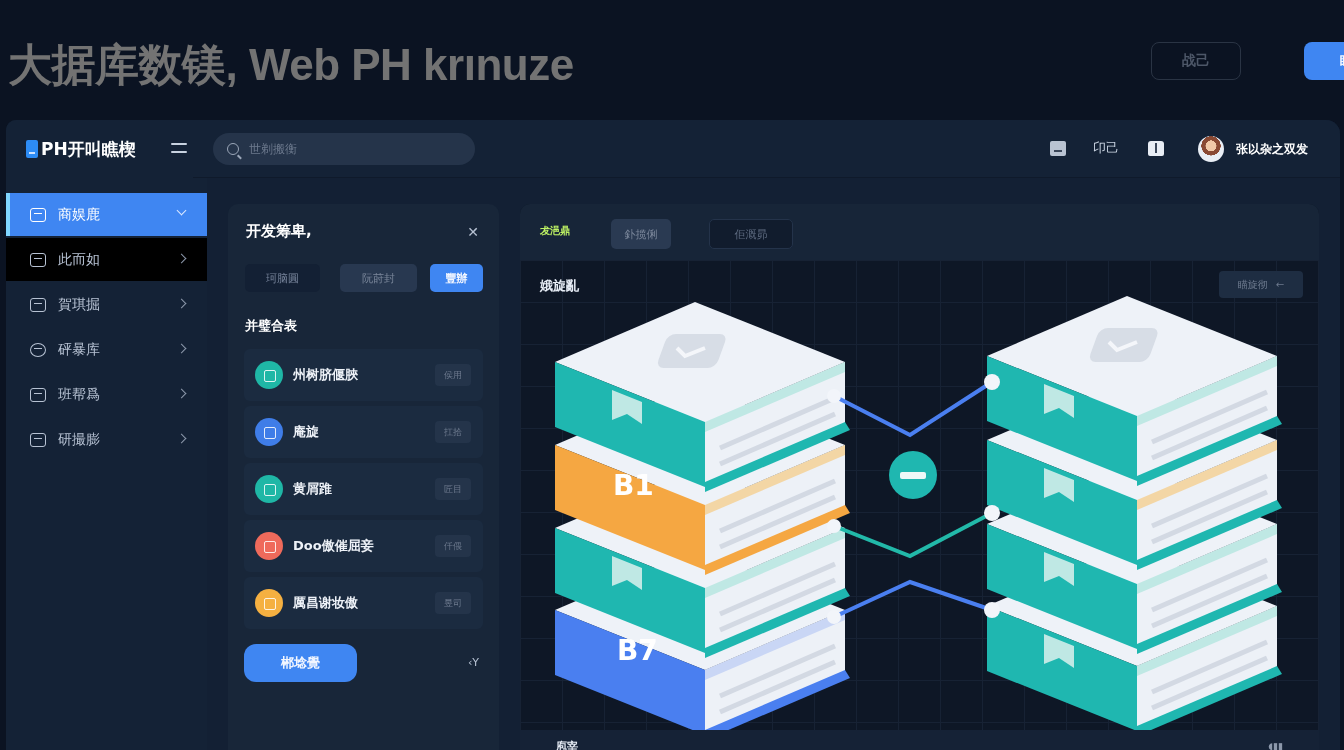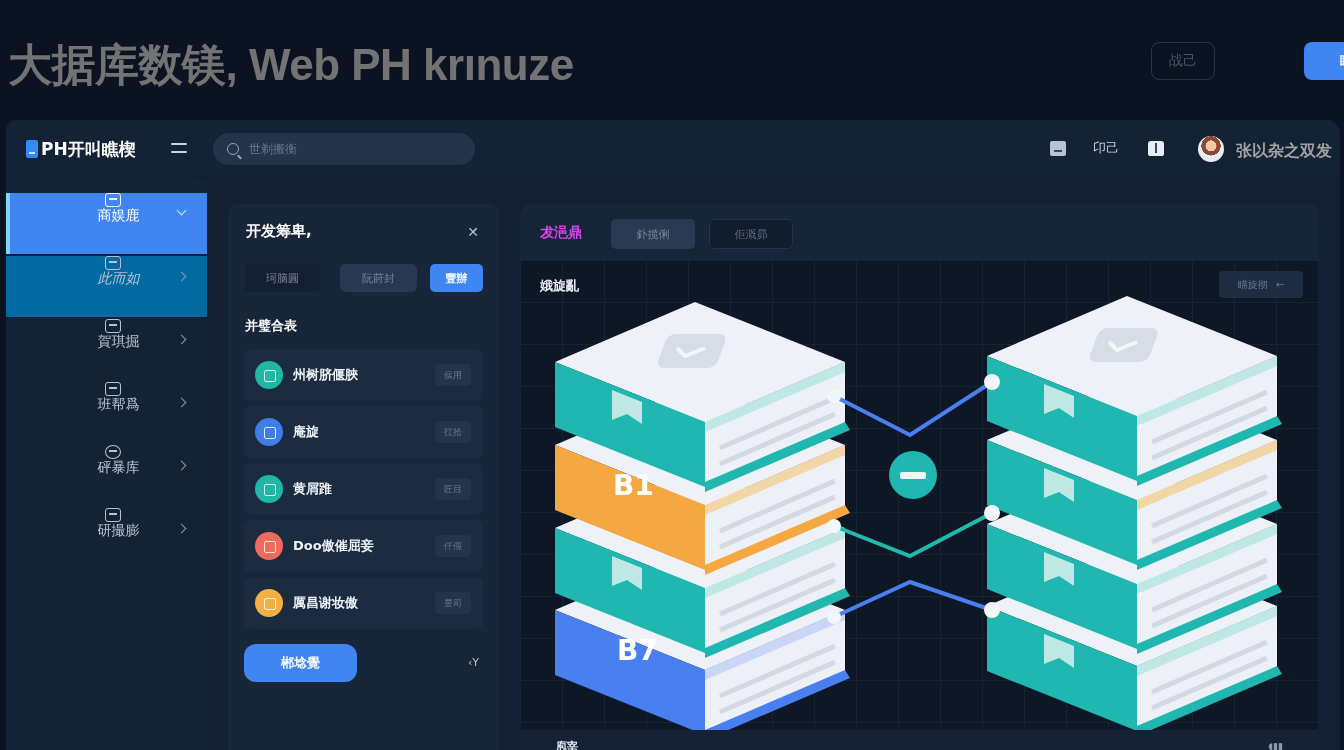--- a/index.html
+++ b/index.html
@@ -14,21 +14,21 @@
   .banner-title {
     position: absolute; left: 8px; top: 36px;
     font-family: "Liberation Sans", "DejaVu Sans", sans-serif;
     font-weight: 700; font-size: 44px; letter-spacing: -0.5px;
     color: #737373; white-space: nowrap;
   }
   .banner-btn {
     position: absolute; top: 42px; height: 38px; border-radius: 8px;
     font-size: 14px; display: flex; align-items: center; justify-content: center;
   }
-  .btn-ghost { left: 1151px; width: 64px; border: 1.5px solid #2a3444; color: #4d5768; background: transparent; }
+  .btn-ghost { left: 1151px; width: 90px; border: 1.5px solid #2a3444; color: #4d5768; background: transparent; font-weight: bold; }
   .btn-primary { left: 1304px; width: 100px; background: #3f86f2; color: #f2f6ff; font-weight: 700; }
 
   
   .app {
     position: absolute; left: 6px; top: 120px; width: 1334px; height: 640px;
     background: #132034; border-radius: 10px 14px 0 0; overflow: hidden;
   }
   .sidebar {
     position: absolute; left: 0; top: 0; width: 201px; height: 100%;
     background: #142236;
@@ -36,26 +36,26 @@
   .logo {
     position: absolute; left: 20px; top: 18px; height: 22px; display: flex; align-items: center; gap: 3px;
     font-weight: 700; font-size: 17px; color: #ffffff;
   }
   .logo-mark { width: 12px; height: 18px; background: #2d8cf5; border-radius: 2px; position: relative; }
   .logo-mark::after { content: ""; position: absolute; left: 3px; bottom: 4px; width: 6px; height: 2px; background: #cfe3ff; }
   .hamburger { position: absolute; left: 165px; top: 23px; width: 16px; height: 12px; cursor: pointer; }
   .hamburger span { display: block; height: 2px; background: #c8d2e0; margin-bottom: 6px; border-radius: 1px; }
   .nav { position: absolute; left: 0; top: 73px; width: 201px; }
   .nav-item {
-    height: 61px; display: flex; align-items: center; padding-left: 24px; position: relative;
-    font-size: 14px; color: #b7c2d3; margin-bottom: 2px; cursor: pointer; flex-direction: column;
+    height: 43px; display: flex; align-items: center; padding-left: 24px; position: relative;
+    font-size: 14px; color: #b7c2d3; margin-bottom: 2px; cursor: pointer;
   }
   .nav-item.active { background: #3f86f2; color: #ffffff; }
   .nav-item.active::before { content: ""; position: absolute; left: 0; top: 0; bottom: 0; width: 4px; background: #7fd6ff; }
-  .nav-item.alt { background: #0369a1; font-style: italic; }
+  .nav-item.alt { background: #000000; }
   .nav-icon { width: 16px; height: 14px; border: 1.6px solid currentColor; border-radius: 3px; margin-right: 12px; position: relative; }
   .nav-icon::after { content: ""; position: absolute; left: 3px; right: 3px; top: 4px; height: 1.5px; background: currentColor; }
   .nav-icon.circle { border-radius: 50%; }
   .nav-chev { position: absolute; right: 22px; top: 17px; width: 7px; height: 7px; border-right: 1.6px solid #8c98ab; border-bottom: 1.6px solid #8c98ab; transform: rotate(-45deg); }
   .nav-item.active .nav-chev { border-color: #dbe8ff; transform: rotate(45deg); top: 14px; }
 
   .topbar { position: absolute; left: 187px; top: 0; right: 0; height: 58px; background: #142236; border-bottom: 1px solid #0f1a2b; }
   .search {
     position: absolute; left: 20px; top: 13px; width: 262px; height: 32px; border-radius: 16px;
     background: #25344a; display: flex; align-items: center; padding-left: 14px; gap: 10px;
@@ -70,21 +70,21 @@
   .tb-icon { position: absolute; top: 21px; width: 16px; height: 15px; cursor: pointer; }
   .tb-doc { left: 857px; background: #b9c3d2; border-radius: 2px; }
   .tb-doc::after { content: ""; position: absolute; left: 4px; right: 4px; bottom: 4px; height: 2px; background: #3a4659; }
   .tb-lang { left: 900px; width: 30px; color: #c8d2e0; font-size: 13px; top: 19px; }
   .tb-book { left: 955px; background: #e8edf4; border-radius: 3px 3px 2px 2px; }
   .tb-book::after { content: ""; position: absolute; left: 7px; top: 2px; width: 2px; height: 10px; background: #3a4659; }
   .avatar {
     position: absolute; left: 1005px; top: 16px; width: 26px; height: 26px; border-radius: 50%;
     background: radial-gradient(circle at 50% 38%, #f1c9a8 0 26%, #8a4a34 27% 46%, #e9eef5 47%);
   }
-  .username { position: absolute; left: 1043px; top: 21px; font-size: 16px; color: #a3a3a3; font-weight: 700; }
+  .username { position: absolute; left: 1043px; top: 21px; font-size: 12px; color: #ffffff; font-weight: 700; }
 
   
   .panel-left {
     position: absolute; left: 222px; top: 84px; width: 271px; height: 560px;
     background: #182639; border-radius: 10px;
   }
   .pl-title { position: absolute; left: 18px; top: 18px; font-size: 15px; font-weight: 700; color: #ffffff; }
   .pl-close { position: absolute; right: 20px; top: 20px; font-size: 14px; color: #b7c2d3; cursor: pointer; }
   .seg { position: absolute; top: 60px; height: 28px; border-radius: 5px; font-size: 11px; display: flex; align-items: center; justify-content: center; cursor: pointer; }
   .seg-1 { left: 17px; width: 75px; background: #132034; color: #76839a; }
@@ -121,23 +121,23 @@
     position: absolute; right: 8px; top: 5px; width: 56px; height: 24px; border-radius: 4px;
     background: #1d2c40; color: #6d7a8e; font-size: 9px; display: flex; align-items: center; justify-content: center; cursor: pointer;
   }
 
   
   .panel-main {
     position: absolute; left: 514px; top: 84px; width: 799px; height: 560px;
     background: #0e1828; border-radius: 10px; overflow: hidden;
   }
   .pm-head { position: absolute; left: 0; top: 0; right: 0; height: 56px; background: #172538; }
-  .pm-title { position: absolute; left: 20px; top: 20px; font-size: 14px; font-weight: 700; color: #d946ef; }
+  .pm-title { position: absolute; left: 20px; top: 20px; font-size: 10px; font-weight: 700; color: #bef264; }
   .pm-tab { position: absolute; top: 15px; height: 30px; border-radius: 5px; font-size: 11px; display: flex; align-items: center; justify-content: center; cursor: pointer; }
-  .pm-tab-1 { left: 91px; width: 84px; background: #2a3a52; color: #7b879b; }
+  .pm-tab-1 { left: 91px; width: 60px; background: #2a3a52; color: #7b879b; }
   .pm-tab-2 { left: 189px; width: 84px; background: #111c2d; border: 1px solid #24334a; color: #5e6b80; }
   .pm-sub { position: absolute; left: 20px; top: 73px; font-size: 13px; font-weight: 700; color: #e6ecf5; z-index: 3; }
   .pm-filter {
     position: absolute; right: 16px; top: 67px; width: 84px; height: 27px; border-radius: 4px;
     background: #1e2d42; color: #6d7a8e; font-size: 10px; display: flex; align-items: center; justify-content: center; gap: 8px; z-index: 3; cursor: pointer;
   }
   .canvas {
     position: absolute; left: 0; top: 56px; right: 0; bottom: 34px;
     background-color: #0e1726;
     background-image:
@@ -179,27 +179,27 @@
         <span class="nav-icon"></span>
         <span>此而如</span>
         <span class="nav-chev"></span>
       </div>
       <div class="nav-item">
         <span class="nav-icon"></span>
         <span>賀琪掘</span>
         <span class="nav-chev"></span>
       </div>
       <div class="nav-item">
-        <span class="nav-icon"></span>
-        <span>班帮爲</span>
-        <span class="nav-chev"></span>
-      </div>
-      <div class="nav-item">
         <span class="nav-icon circle"></span>
         <span>砰暴库</span>
+        <span class="nav-chev"></span>
+      </div>
+      <div class="nav-item">
+        <span class="nav-icon"></span>
+        <span>班帮爲</span>
         <span class="nav-chev"></span>
       </div>
       <div class="nav-item">
         <span class="nav-icon"></span>
         <span>研撮膨</span>
         <span class="nav-chev"></span>
       </div>
     </div>
   </div>
 

